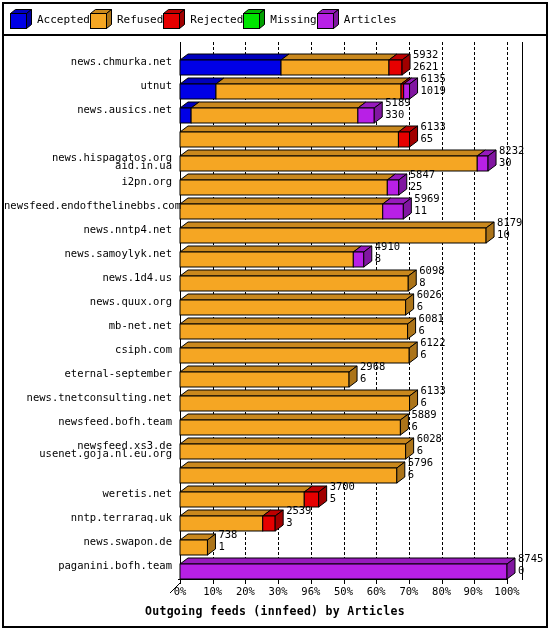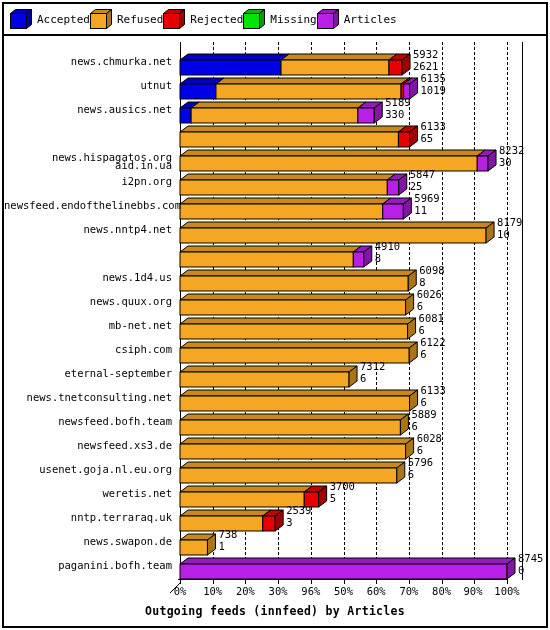--- a/index.html
+++ b/index.html
@@ -334,21 +334,21 @@
           </svg>
           <div class="valtxt" style="left: 416.227px; top: 1px;">6122</div>
           <div class="valtxt" style="left: 416.227px; top: 13px;">6</div>
         </div>
         <div class="bar-row" style="top: 324px; width: 542px;">
           <svg width="183.059" height="28" viewBox="0 0 183.059 28" style="position:absolute;left:176px;top:0px;overflow:visible">
             <polygon points="0,12 8,6 177.059,6 169.059,12" fill="#c9881d" stroke="#000" stroke-width="1"></polygon>
             <rect x="0" y="12" width="169.059" height="15" fill="#f5a623" stroke="#000" stroke-width="1"></rect>
             <polygon points="169.059,12 177.059,6 177.059,21 169.059,27" fill="#ac7419" stroke="#000" stroke-width="1"></polygon>
           </svg>
-          <div class="valtxt" style="left: 356.059px; top: 1px;">7312</div>
+          <div class="valtxt" style="left: 356.059px; top: 1px;">2968</div>
           <div class="valtxt" style="left: 356.059px; top: 13px;">6</div>
         </div>
         <div class="bar-row" style="top: 348px; width: 542px;">
           <svg width="243.554" height="28" viewBox="0 0 243.554 28" style="position:absolute;left:176px;top:0px;overflow:visible">
             <polygon points="0,12 8,6 237.554,6 229.554,12" fill="#c9881d" stroke="#000" stroke-width="1"></polygon>
             <rect x="0" y="12" width="229.554" height="15" fill="#f5a623" stroke="#000" stroke-width="1"></rect>
             <polygon points="229.554,12 237.554,6 237.554,21 229.554,27" fill="#ac7419" stroke="#000" stroke-width="1"></polygon>
           </svg>
           <div class="valtxt" style="left: 416.554px; top: 1px;">6133</div>
           <div class="valtxt" style="left: 416.554px; top: 13px;">6</div>
@@ -423,29 +423,30 @@
       </div>
     <div id="ylabels">
         <div class="ylabel" style="top: 19px;">news.chmurka.net</div>
         <div class="ylabel" style="top: 43px;">utnut</div>
         <div class="ylabel" style="top: 67px;">news.ausics.net</div>
         <div class="ylabel" style="top: 91px; margin-top: 32px;">aid.in.ua</div>
         <div class="ylabel" style="top: 115px;">news.hispagatos.org</div>
         <div class="ylabel" style="top: 139px;">i2pn.org</div>
         <div class="ylabel" style="top: 163px;">newsfeed.endofthelinebbs.com</div>
         <div class="ylabel" style="top: 187px;">news.nntp4.net</div>
+        <div class="ylabel" style="top: 211px;">news.samoylyk.net</div>
         <div class="ylabel" style="top: 235px;">news.1d4.us</div>
         <div class="ylabel" style="top: 259px;">news.quux.org</div>
         <div class="ylabel" style="top: 283px;">mb-net.net</div>
         <div class="ylabel" style="top: 307px;">csiph.com</div>
         <div class="ylabel" style="top: 331px;">eternal-september</div>
         <div class="ylabel" style="top: 355px;">news.tnetconsulting.net</div>
         <div class="ylabel" style="top: 379px;">newsfeed.bofh.team</div>
         <div class="ylabel" style="top: 403px;">newsfeed.xs3.de</div>
-        <div class="ylabel" style="top: 427px; margin-left: 21px;">usenet.goja.nl.eu.org</div>
+        <div class="ylabel" style="top: 411px; margin-left: 21px;">usenet.goja.nl.eu.org</div>
         <div class="ylabel" style="top: 451px;">weretis.net</div>
         <div class="ylabel" style="top: 475px;">nntp.terraraq.uk</div>
         <div class="ylabel" style="top: 499px;">news.swapon.de</div>
         <div class="ylabel" style="top: 523px;">paganini.bofh.team</div>
       </div>
     <div id="xticks">
         <div class="xtick" style="left: 176px;"></div>
         <div class="xticklabel" style="left: 176px;">0%</div>
         <div class="xtick" style="left: 208.7px;"></div>
         <div class="xticklabel" style="left: 208.7px;">10%</div>

